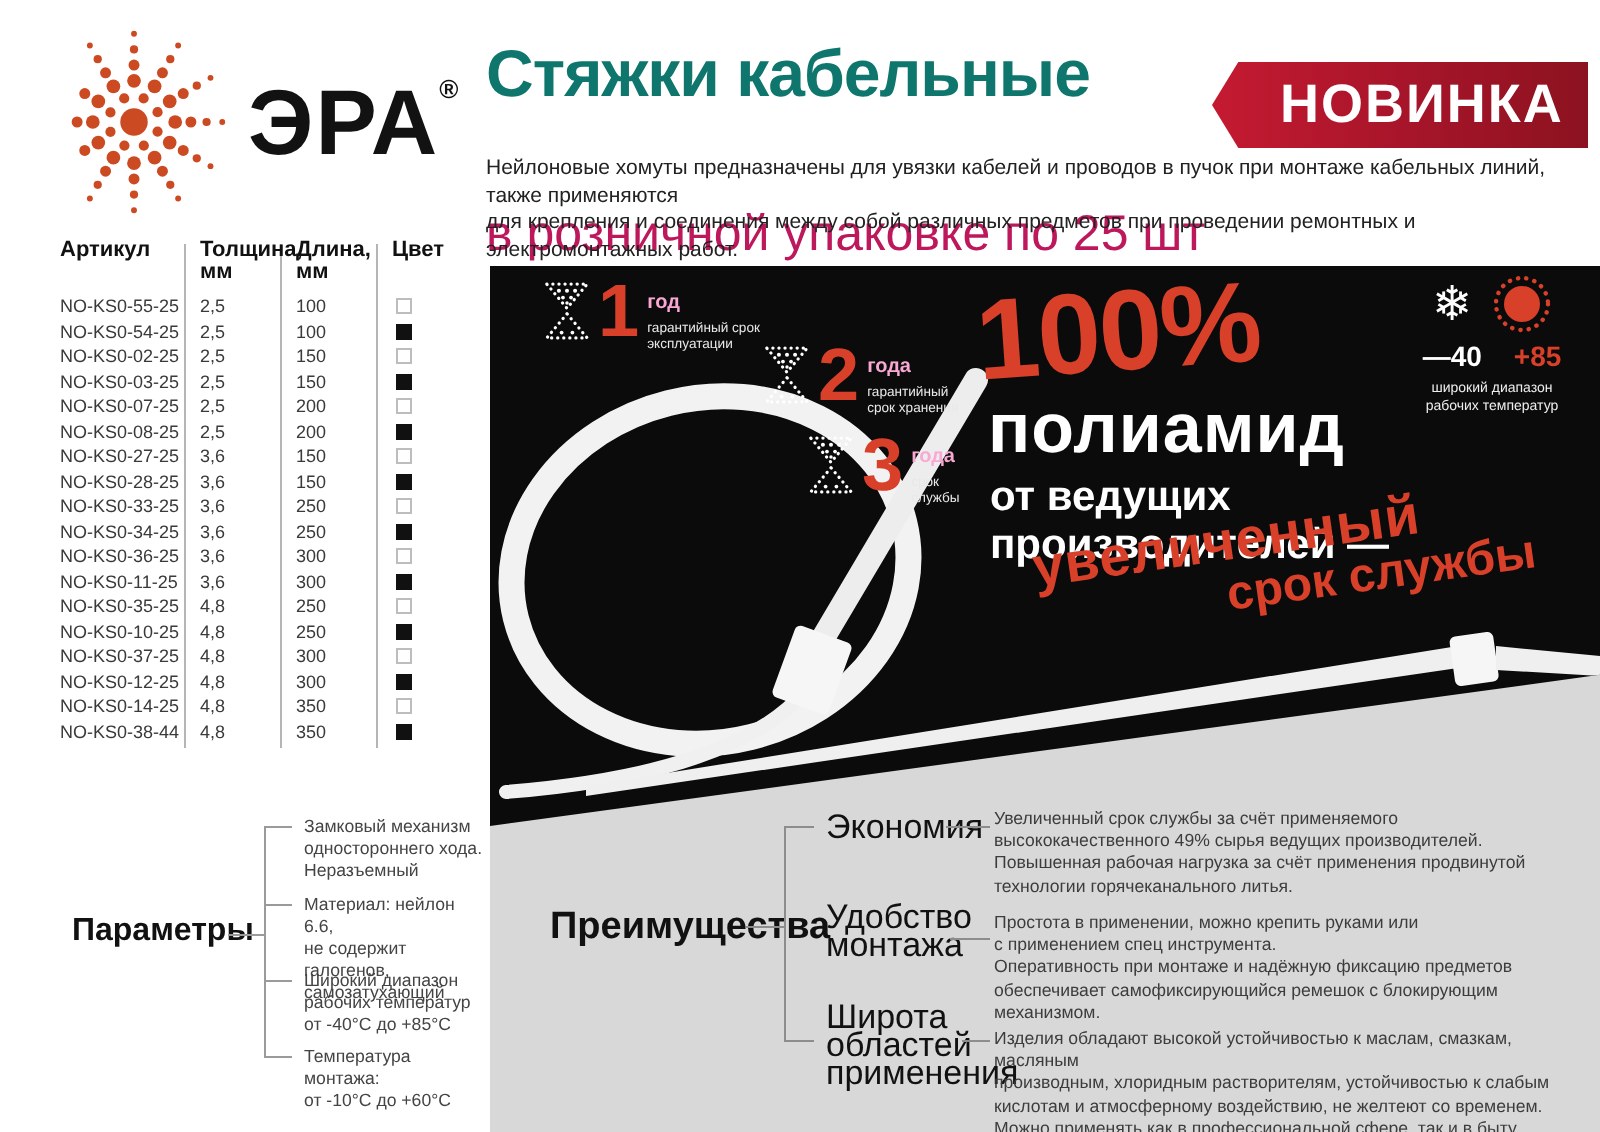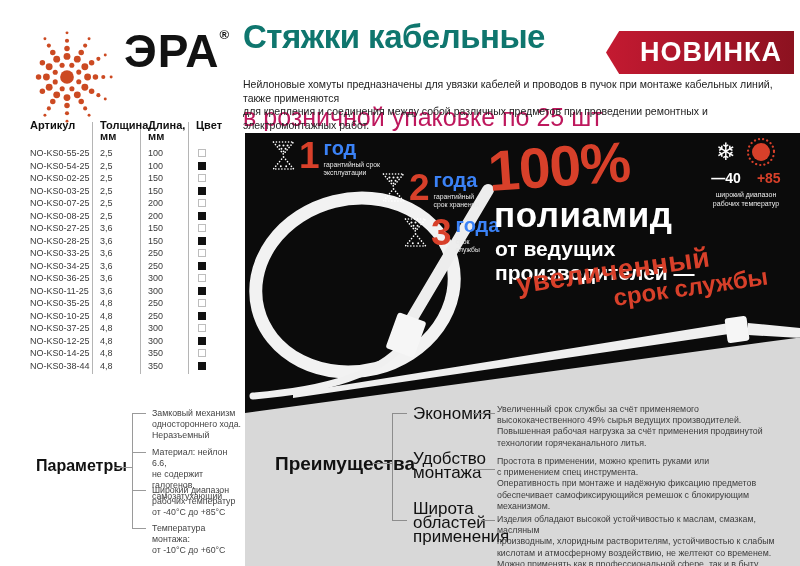--- a/index.html
+++ b/index.html
@@ -2,21 +2,21 @@
 <html><head>
 <meta charset="utf-8">
 <style>
   * { margin:0; padding:0; box-sizing:border-box; }
   body { background:#fff; }
   .page { position:relative; width:800px; height:566px; background:#fff; overflow:hidden;
           font-family:"Liberation Sans", sans-serif; color:#1a1a1a; }
   .abs { position:absolute; }
 
   
-  .logo { left:16px; top:24px; width:215px; height:110px; display:flex; }
+  .logo { left:16px; top:6px; width:215px; height:110px; display:flex; align-items:center; }
   .logo svg { width:102px; height:106px; fill:#cc4a22; }
   .logo-text { font-size:46px; font-weight:bold; color:#121212; letter-spacing:1px; margin-left:6px; }
   .logo-text sup { font-size:13px; font-weight:bold; vertical-align:28px; }
 
   .title-block { left:243px; top:18px; width:360px; }
   .page-title { font-size:33px; font-weight:bold; color:#0f766e; line-height:37px; letter-spacing:-0.5px; }
   .page-subtitle { font-size:25px; font-weight:normal; color:#be185d; line-height:29px;margin-top:48px; }
 
   .badge { left:606px; top:31px; width:188px; height:43px;
            background:linear-gradient(90deg,#c41a31 0%,#a8152a 50%,#8c1220 100%);
@@ -48,21 +48,21 @@
   .panel-ties { position:absolute; left:0; top:0; width:555px; height:280px; }
 
   
   .w-item { position:absolute; display:flex; }
   .w-item.i0 { left:26px; top:7px; }
   .w-item.i1 { left:136px; top:39px; }
   .w-item.i2 { left:158px; top:84px; }
   .w-item svg { width:25px; height:31px; margin-right:3px; }
   .w-num { font-size:37px; line-height:31px; font-weight:bold; color:#d8402a; margin-right:4px; }
   .w-txt { padding-top:1px; }
-  .w-unit { font-size:20px; font-weight:bold; color:#3b82f6; line-height:14px; }
+  .w-unit { font-size:10px; font-weight:bold; color:#f9a8d4; line-height:14px; }
   .w-sub { font-size:6.8px; color:#e8e8e8; line-height:7.8px; white-space:pre-line; margin-top:2px; }
 
   .pct { left:243px; top:0px; font-size:57px; font-weight:800; color:#d8402a; letter-spacing:-1px; transform:rotate(-4deg); }
   .poly { left:249px; top:62px; font-size:35px; font-weight:800; color:#fff; letter-spacing:0.5px; }
   .lead1 { left:250px; top:104px; font-size:21px; font-weight:bold; color:#fff; }
   .lead2 { left:250px; top:128px; font-size:21px; font-weight:bold; color:#fff; }
   .slogan { left:272px; top:118px; width:250px; transform:rotate(-8deg); color:#d8402a; }
   .slogan-l1 { font-size:28px; font-weight:800; letter-spacing:0.5px; }
   .slogan-l2 { font-size:24px; font-weight:800; text-align:right; margin-top:-3px; }
 

